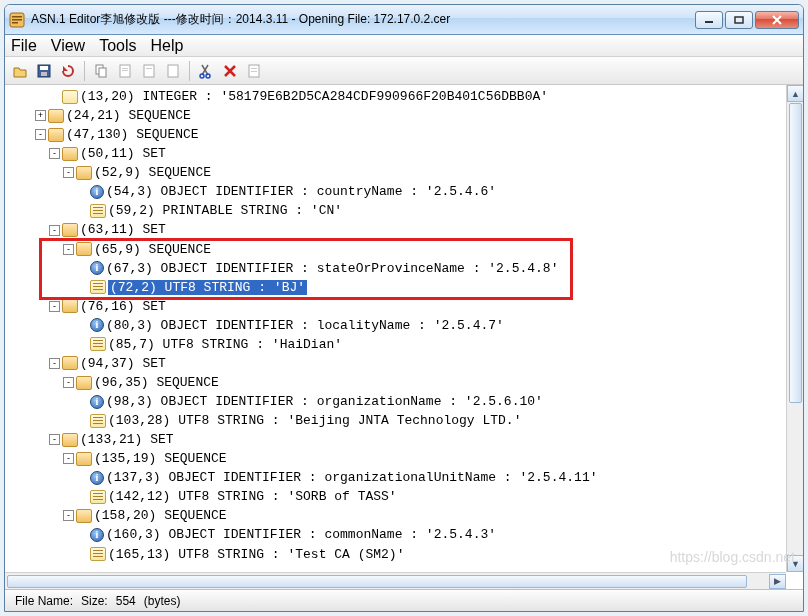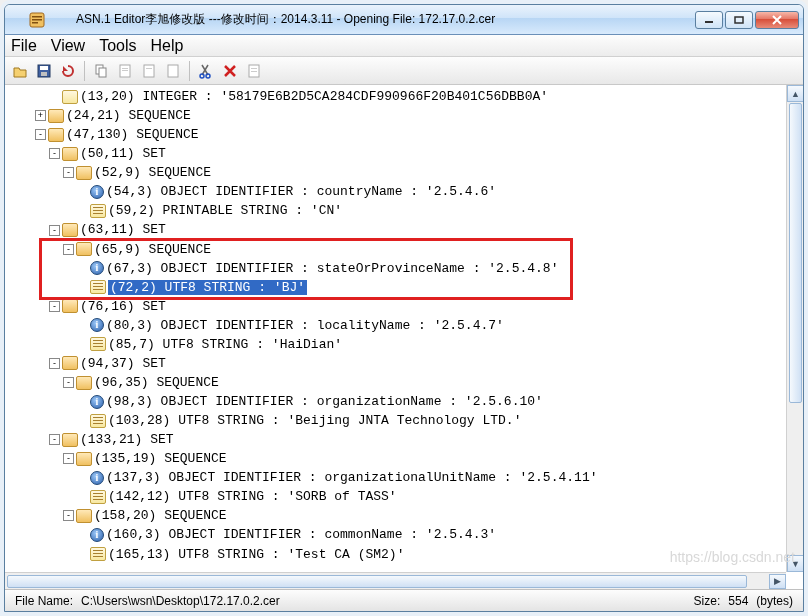--- a/index.html
+++ b/index.html
@@ -1,18 +1,18 @@
 <!DOCTYPE html>
 <html><head>
 <meta charset="utf-8">
 <style>
 * { margin: 0; padding: 0; box-sizing: border-box; }
 body { font-family: "Segoe UI", Tahoma, sans-serif; font-size: 12px; background: #f0f0f0; width: 808px; height: 616px; overflow: hidden; }
 .window { position: absolute; left: 4px; top: 4px; width: 800px; height: 608px; background: #fff; border: 1px solid #5a7fa0; border-radius: 6px 6px 0 0; box-shadow: 0 0 0 4px #e8f0f8; overflow: hidden; display: flex; flex-direction: column; }
-.titlebar { height: 30px; background: linear-gradient(#eaf3fc, #cfe4f9 45%, #b8d6f4 46%, #d8eafc); display: flex; align-items: center; padding: 0 4px 0 24px; border-bottom: 1px solid #6a8fb8; gap: 25px; }
+.titlebar { height: 30px; background: linear-gradient(#eaf3fc, #cfe4f9 45%, #b8d6f4 46%, #d8eafc); display: flex; align-items: center; padding: 0 4px 0 4px; border-bottom: 1px solid #6a8fb8; }
 .titlebar .app-icon { width: 16px; height: 16px; margin-right: 6px; }
 .titlebar .title-text { flex: 1; color: #000; font-size: 12px; }
 .win-btns { display: flex; gap: 2px; }
 .win-btn { width: 28px; height: 18px; border: 1px solid #5a7fa0; border-radius: 3px; display: flex; align-items: center; justify-content: center; background: linear-gradient(#f5fafe,#d0e4f7); font-size: 10px; }
 .win-btn.close { width: 44px; background: linear-gradient(#f7b7a8,#e57564 45%,#d84f3a 46%,#e88b78); color: #fff; }
 .menubar { height: 22px; background: linear-gradient(#fdfdfd,#ececec); display: flex; align-items: center; padding: 0 6px; gap: 14px; border-bottom: 1px solid #d0d0d0; font-size: 16px; color: #000; }
 .menubar span { cursor: default; }
 .toolbar { height: 28px; background: linear-gradient(#fdfdfd,#e8e8e8); display: flex; align-items: center; padding: 2px 4px; gap: 2px; border-bottom: 1px solid #c8c8c8; }
 .tb-btn { width: 22px; height: 22px; display: flex; align-items: center; justify-content: center; border: 1px solid transparent; border-radius: 2px; }
 .tb-sep { width: 1px; height: 20px; background: #c0c0c0; margin: 0 3px; }
@@ -184,18 +184,17 @@
     </div>
     <div class="scrollbar-bottom" style="position:absolute;left:0;right:17px;bottom:0">
       <div class="sb-thumb" style="width:740px"></div>
       <div class="sb-arrow">▶</div>
     </div>
     <div class="watermark">https://blog.csdn.net</div>
   </div>
 
   <div class="statusbar">
     <span class="status-cell">File Name:</span>
-    <span class="status-cell status-flex">C:\Users\wsn\Desktop\172.17.0.2.cer</span>
     <span class="status-cell">Size:</span>
     <span class="status-cell">554</span>
     <span class="status-cell">(bytes)</span>
   </div>
 </div>
 
 </body></html>

